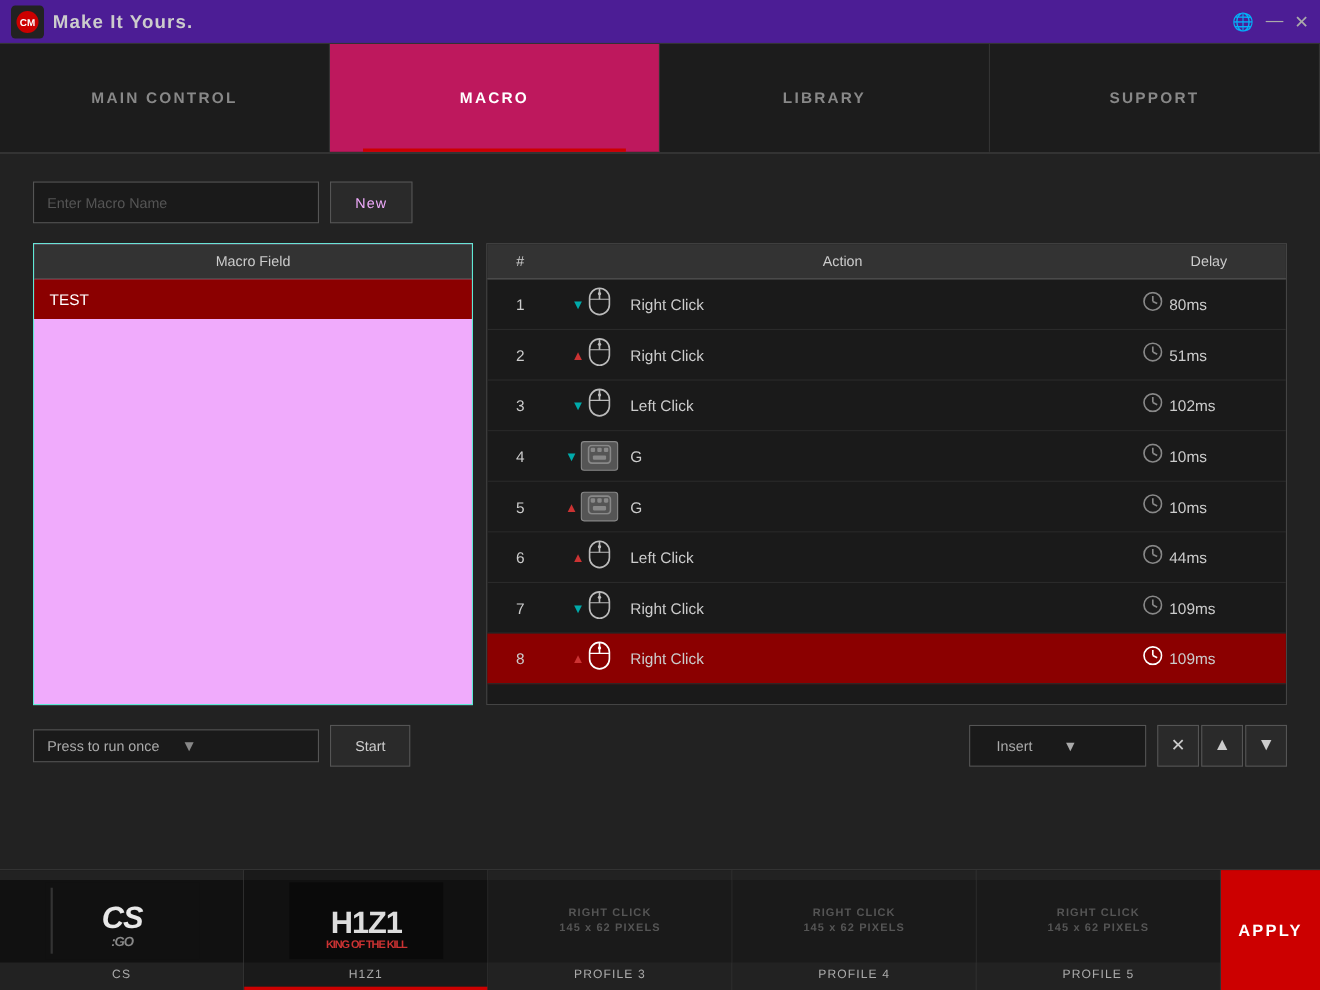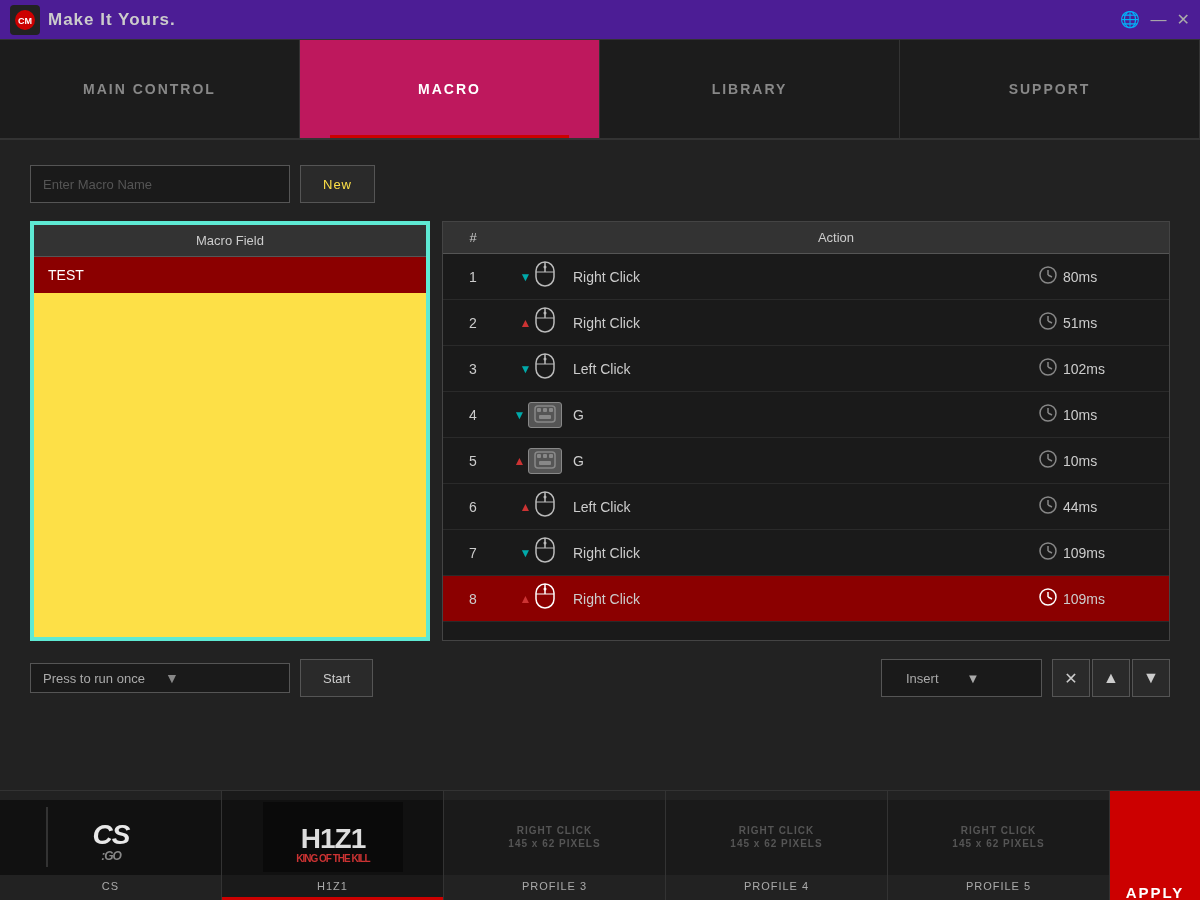--- a/index.html
+++ b/index.html
@@ -113,40 +113,40 @@
       font-size: 13px;
       padding: 0 12px;
       outline: none;
     }
     #macro-name-input::placeholder { color: #555; }
     #new-btn {
       height: 38px;
       padding: 4px 22px;
       background: #2a2a2a;
       border: 1px solid #555;
-      color: #fde047;
+      color: #f0abfc;
       font-size: 13px;
       cursor: pointer;
       letter-spacing: 1px;
     }
 
     
     #panels {
       display: flex;
       gap: 12px;
       height: 420px;
     }
 
     
     #left-panel {
       width: 400px;
       display: flex;
       flex-direction: column;
-      background: #fde047;
-      border: 4px solid #5eead4;
+      background: #f0abfc;
+      border: 1px solid #5eead4;
     }
     #left-panel .panel-header {
       background: #333;
       padding: 8px 12px;
       font-size: 13px;
       color: #ccc;
       text-align: center;
       border-bottom: 1px solid #555;
     }
     #left-panel .panel-body {
@@ -396,21 +396,21 @@
       flex-direction: column;
       align-items: center;
       justify-content: center;
       gap: 2px;
     }
     .apply-btn {
       width: 90px;
       height: 110px;
       background: #cc0000;
       display: flex;
-      align-items: flex-end;
+      align-items: center;
       justify-content: center;
       font-size: 15px;
       font-weight: bold;
       color: #fff;
       letter-spacing: 2px;
       cursor: pointer;
       flex-shrink: 0;
     }
   </style>
 </head>
@@ -461,20 +461,21 @@
       <div class="panel-header">Macro Field</div>
       <div class="panel-body">
         <div class="macro-list-item selected">TEST</div>
       </div>
     </div>
 
     <div id="right-panel">
       <div id="action-table-header">
         <div class="action-col-num">#</div>
         <div class="action-col-action">Action</div>
+        <div class="action-col-delay">Delay</div>
       </div>
 
       <div id="action-rows-container">
           <div class="action-row">
             <div class="action-num">1</div>
             <div class="action-icon-area">
               <span class="arrow-down">▼</span>
               <span class="mouse-icon"><svg width="22" height="28" viewBox="0 0 22 28">
         <rect x="2" y="2" width="18" height="24" rx="9" ry="9" fill="none" stroke="#bbb" stroke-width="1.5"></rect>
         <line x1="11" y1="2" x2="11" y2="12" stroke="#bbb" stroke-width="1.5"></line>

